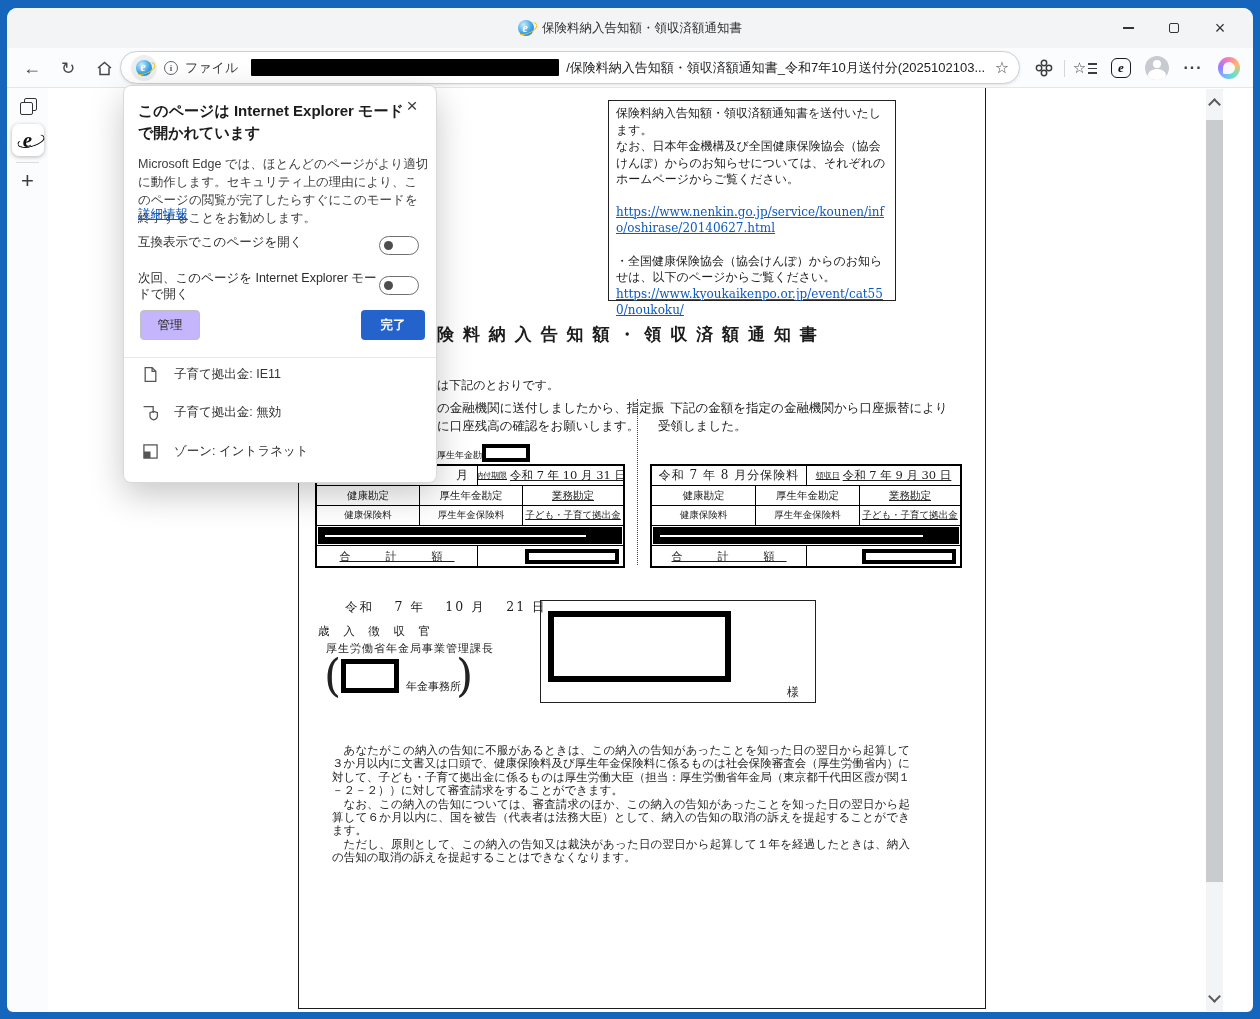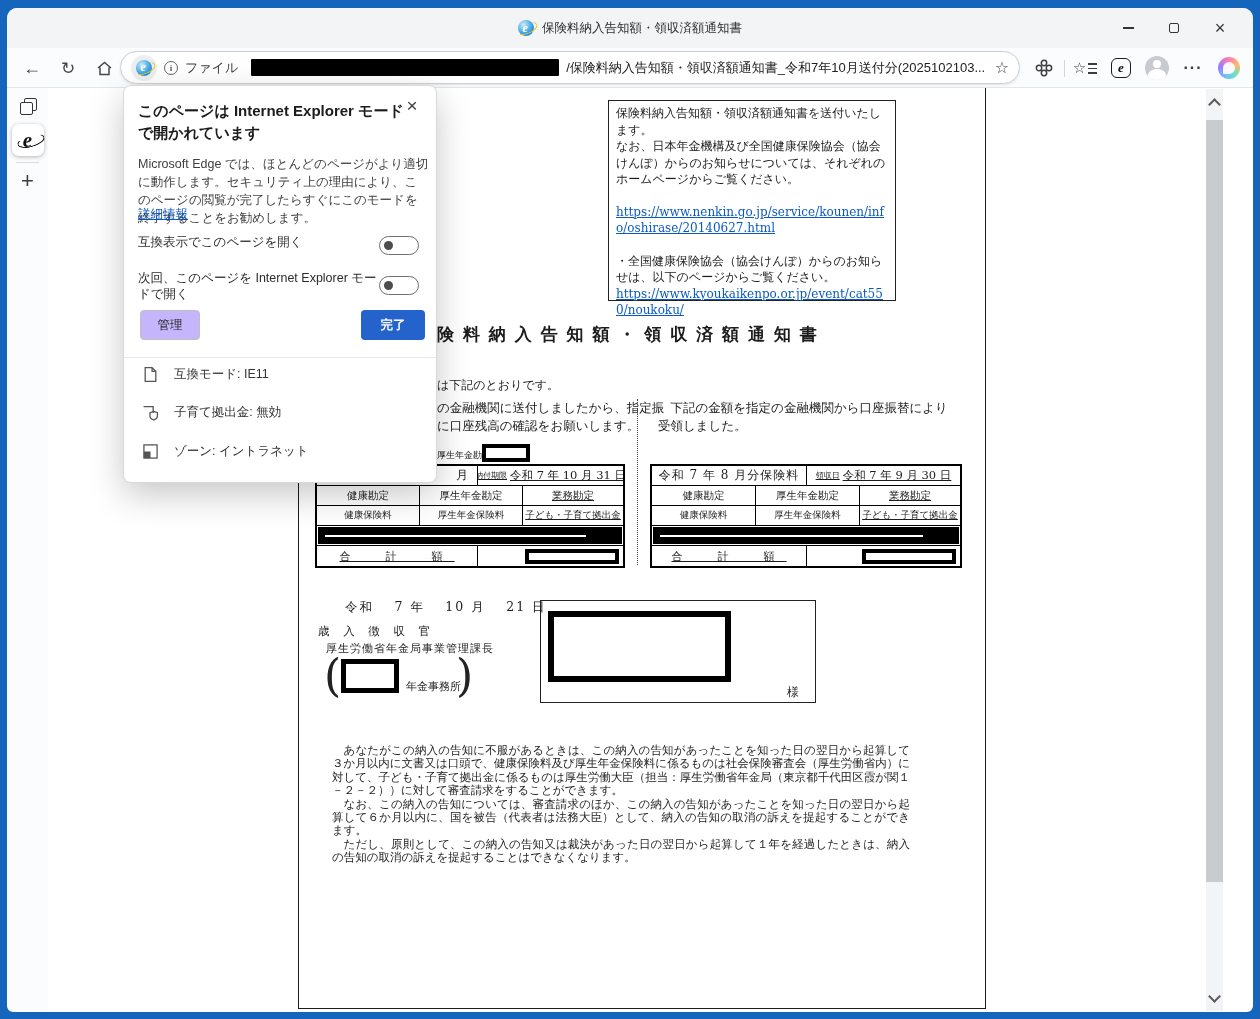--- a/index.html
+++ b/index.html
@@ -334,21 +334,21 @@
     <span class="tgl tgl-2"></span>
 
     <div class="btn btn-manage">管理</div>
     <div class="btn btn-done">完了</div>
     <div class="dlg-divider"></div>
 
     <div class="info-row" style="top:280px">
       <svg width="17" height="17" viewBox="0 0 16 16">
           <path d="M3 1.5 h6.5 L13 5 v9.5 H3 z M9.5 1.5 V5 H13" fill="none" stroke="#555" stroke-width="1.2"></path>
         </svg>
-      <span>互換モード: IE11</span>
+      <span>子育て拠出金: IE11</span>
     </div>
     <div class="info-row" style="top:318px">
       <svg width="17" height="17" viewBox="0 0 16 16">
           <path d="M1.5 2.5 h9 v6" fill="none" stroke="#555" stroke-width="1.2"></path>
           <path d="M11 7 l3.5 1.2 v3 c0 2-1.8 3.2-3.5 3.8 c-1.7-.6-3.5-1.8-3.5-3.8 v-3 z" fill="none" stroke="#555" stroke-width="1.2"></path>
         </svg>
       <span>子育て拠出金: 無効</span>
     </div>
     <div class="info-row" style="top:357px">
       <svg width="17" height="17" viewBox="0 0 16 16">

